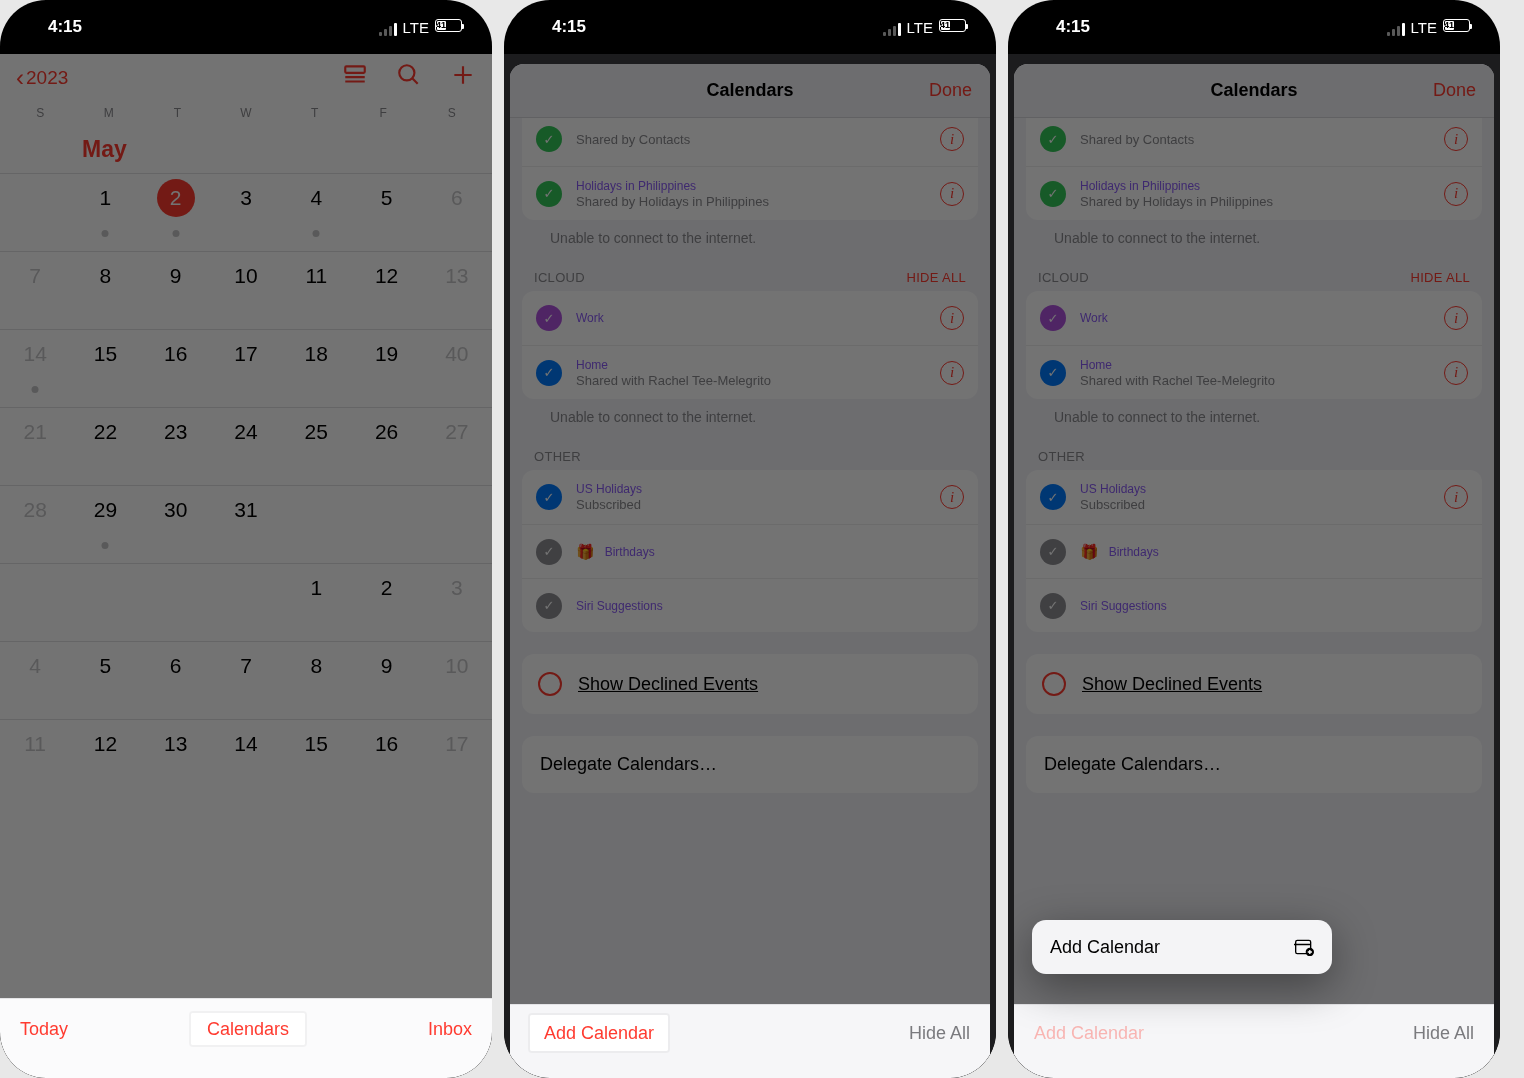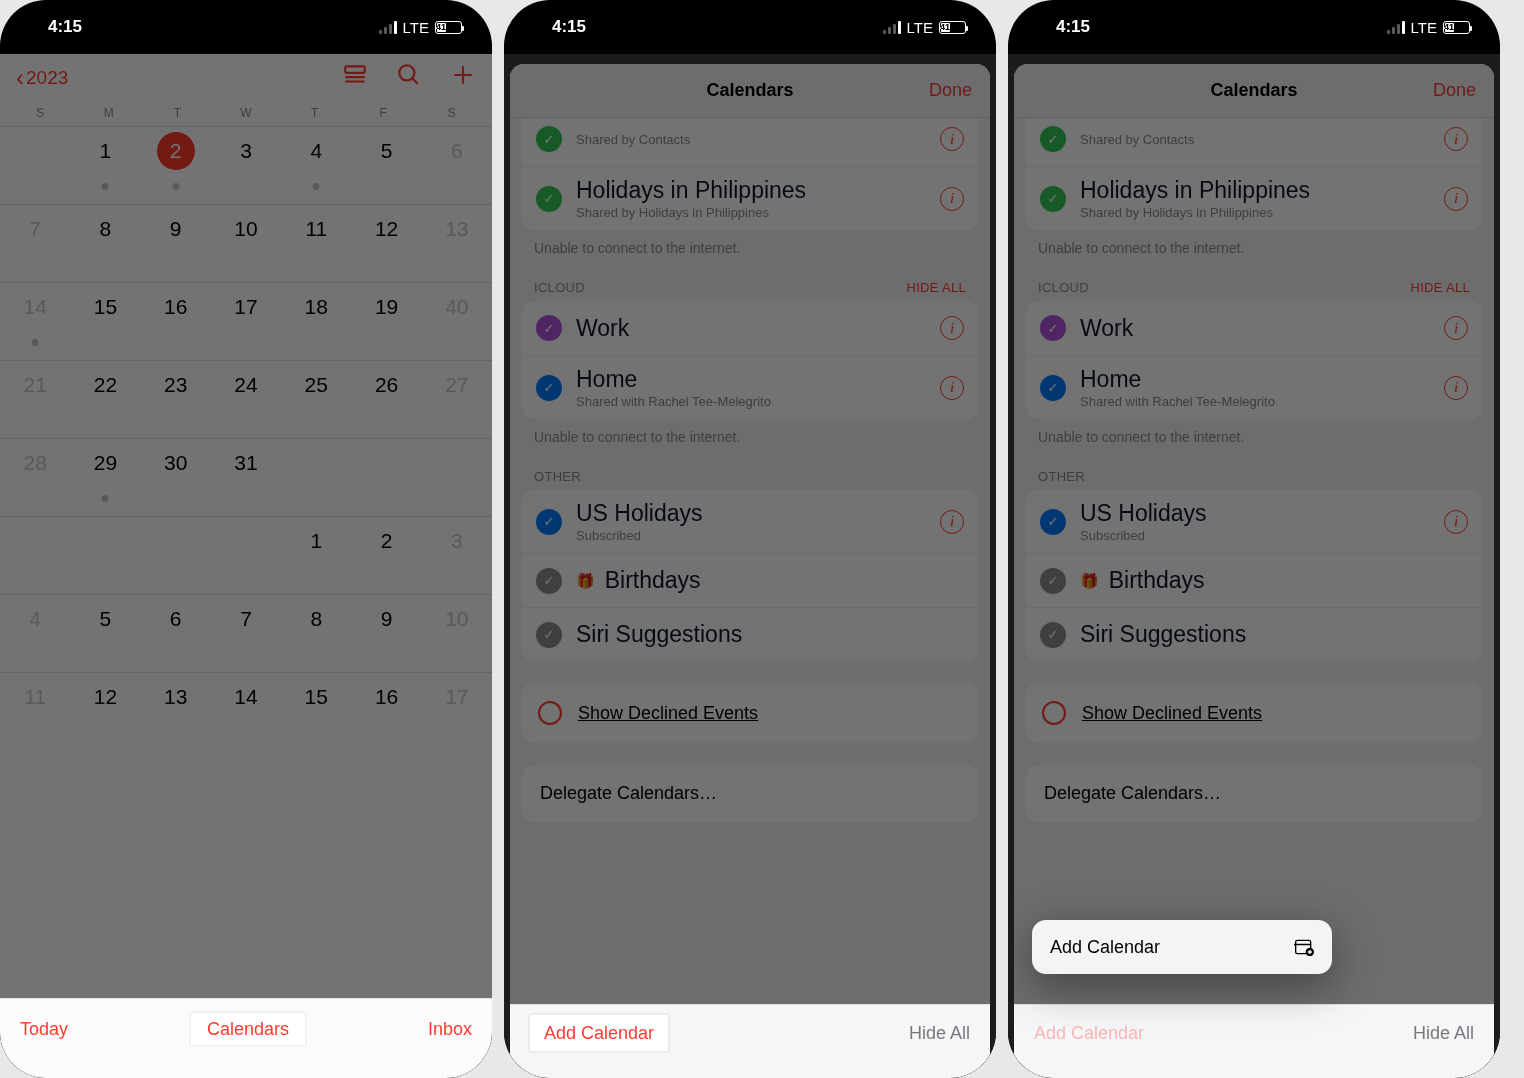--- a/index.html
+++ b/index.html
@@ -1,20 +1,20 @@
 <!DOCTYPE html>
 <html><head>
 <meta charset="utf-8">
 <style>
 * { margin:0; padding:0; box-sizing:border-box; font-family:-apple-system,"SF Pro Text","Helvetica Neue",Arial,sans-serif; -webkit-font-smoothing:antialiased; }
 body { background:#e8e8e8; width:1524px; height:1078px; display:flex; gap:12px; padding:0; }
 .phone { width:492px; height:1078px; background:#000; border-radius:46px; position:relative; overflow:hidden; }
 .screen { position:absolute; inset:0; border-radius:46px; overflow:hidden; }
 .status-bar { height:54px; display:flex; align-items:center; justify-content:space-between; padding:0 30px 0 48px; color:#fff; font-size:17px; font-weight:600; }
-.status-right { display:flex; align-items:center; gap:6px; font-size:15px; font-weight:500; }
+.status-right { display:flex; gap:6px; font-size:15px; font-weight:500; }
 .signal { display:inline-flex; align-items:flex-end; gap:2px; }
 .signal i { width:3px; background:#fff; display:block; border-radius:1px; }
 .signal i:nth-child(1){height:4px;opacity:.35}
 .signal i:nth-child(2){height:7px;opacity:.35}
 .signal i:nth-child(3){height:10px;opacity:.35}
 .signal i:nth-child(4){height:13px}
 .battery { width:27px; height:13px; border:1px solid #fff; border-radius:3px; position:relative; display:flex; align-items:center; padding:1px; }
 .battery::after { content:""; position:absolute; right:-3px; top:4px; width:2px; height:5px; background:#fff; border-radius:0 1px 1px 0; }
 .battery .fill { height:100%; width:40%; background:#fff; border-radius:1px; }
 .battery .num { position:absolute; left:0; right:16px; text-align:center; font-size:9px; font-weight:700; mix-blend-mode:difference; }
@@ -50,27 +50,27 @@
 .sheet { position:absolute; top:10px; left:6px; right:6px; bottom:0; background:#f2f2f7; border-radius:14px 14px 0 0; overflow:hidden; }
 .sheet-head { height:54px; display:flex; align-items:center; justify-content:center; position:relative; font-size:18px; font-weight:600; border-bottom:1px solid #d8d8dc; }
 .sheet-head .done { position:absolute; right:18px; color:#ff3b30; font-size:18px; font-weight:400; }
 .sheet-body { height:calc(100% - 54px - 74px); overflow:hidden; padding:0; }
 .group { margin:0 12px 0; background:#fff; border-radius:12px; }
 .cal-row { display:flex; align-items:center; padding:10px 14px; gap:14px; position:relative; min-height:54px; }
 .cal-row + .cal-row { border-top:1px solid #eee; }
 .chk { width:26px; height:26px; border-radius:50%; display:flex; align-items:center; justify-content:center; color:#fff; font-size:13px; flex-shrink:0; }
 .chk.green{background:#34c759}.chk.purple{background:#af52de}.chk.blue{background:#007aff}.chk.gray{background:#8e8e93}
 .cal-text { flex:1; }
-.cal-text .t { font-size:23px; color:#0f172a; }
+.cal-text .t { font-size:12px; color:#8b5cf6; }
 .cal-text .s { font-size:13px; color:#8a8a8e; margin-top:1px; }
 .info { width:24px; height:24px; border:1.6px solid #ff3b30; border-radius:50%; color:#ff3b30; font-family:Georgia,serif; font-style:italic; display:flex; align-items:center; justify-content:center; font-size:15px; }
 .gift-icon { color:#ff3b30; font-size:15px; margin-right:-4px; }
 .sec-label { display:flex; justify-content:space-between; padding:20px 24px 6px; font-size:13px; color:#8a8a8e; letter-spacing:.3px; }
 .sec-label .hide { color:#ff3b30; text-transform:uppercase; }
-.foot-note { font-size:14px; color:#8a8a8e; padding:10px 24px 4px; }
+.foot-note { font-size:14px; color:#8a8a8e; padding:10px 40px 4px; }
 .radio-row { display:flex; align-items:center; gap:16px; padding:18px 16px; background:#fff; border-radius:12px; margin:22px 12px 0;text-decoration:underline; }
 .radio { width:24px; height:24px; border:2px solid #ff3b30; border-radius:50%; }
 .radio-row .lbl { font-size:18px; }
 .link-row { padding:18px 18px; background:#fff; border-radius:12px; margin:22px 12px 0; font-size:18px; color:#000; }
 
 .sheet-footer { position:absolute; bottom:0; left:0; right:0; height:74px; display:flex; align-items:center; justify-content:space-between; padding:0 20px 16px; font-size:18px; background:#f6f6f8; border-top:1px solid #e3e3e6; }
 .sheet-footer .add { color:#ff3b30; }
 .sheet-footer .hideall { color:#7a7a7e; }
 
 
@@ -143,20 +143,21 @@
 
     <div class="dow" id="dow1">
           <span>S</span>
           <span>M</span>
           <span>T</span>
           <span>W</span>
           <span>T</span>
           <span>F</span>
           <span>S</span>
         </div>
+    <div class="month-label">May</div>
     <div class="grid" id="may-grid">
           <div class="cell dim"></div>
           <div class="cell"><span>1</span><div class="dot"></div></div>
           <div class="cell today"><span>2</span><div class="dot"></div></div>
           <div class="cell"><span>3</span></div>
           <div class="cell"><span>4</span><div class="dot"></div></div>
           <div class="cell"><span>5</span></div>
           <div class="cell dim"><span>6</span></div>
           <div class="cell dim"><span>7</span></div>
           <div class="cell"><span>8</span></div>

